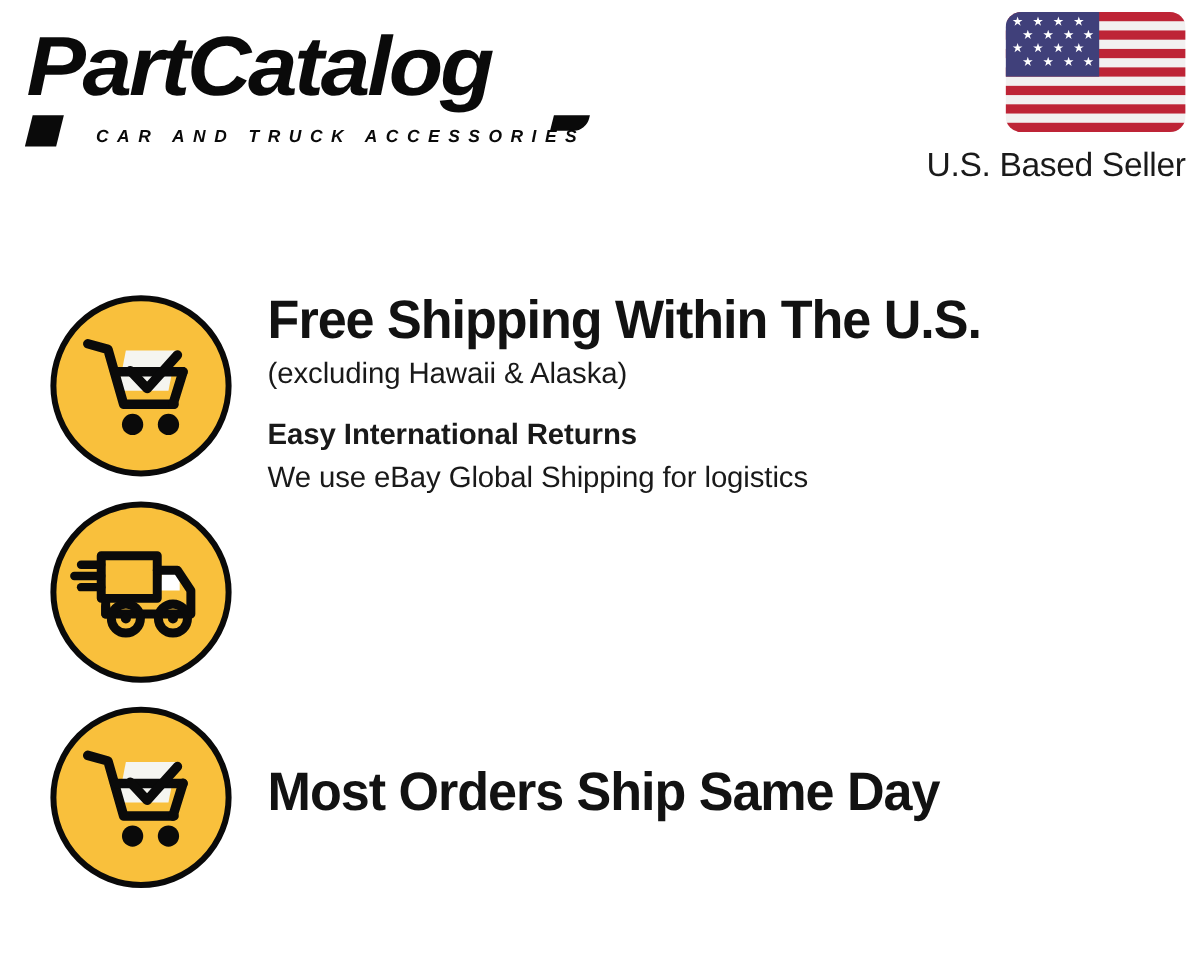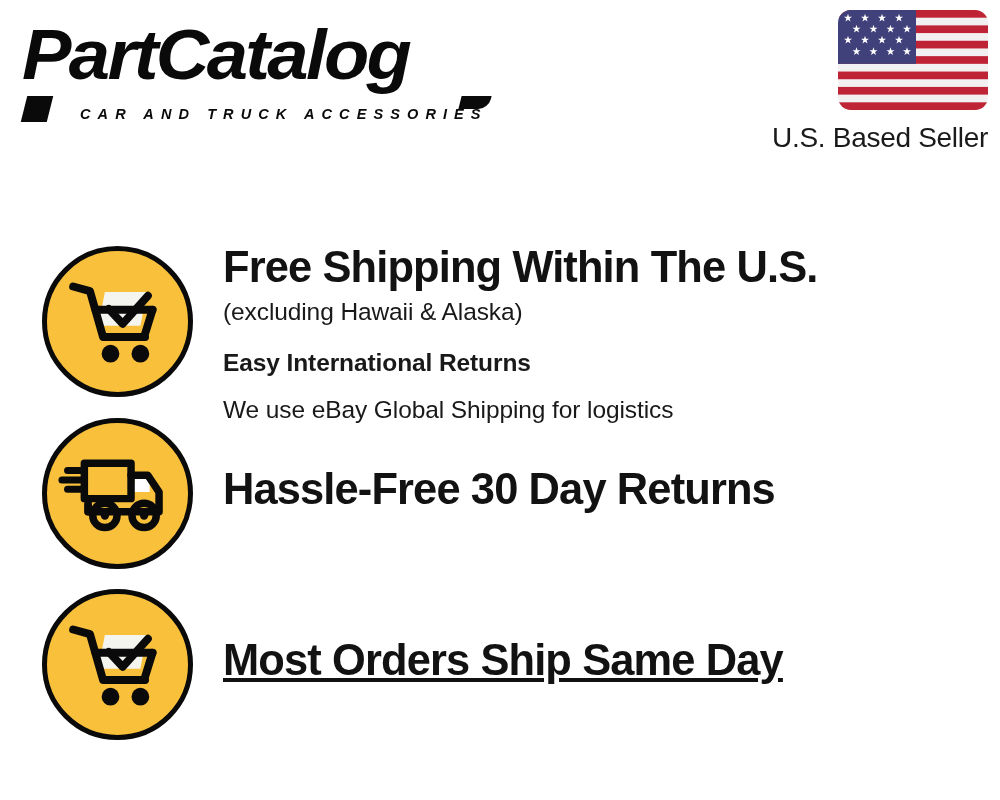--- a/index.html
+++ b/index.html
@@ -147,24 +147,24 @@
     letter-spacing: -0.1px;
     color: #191919;
     white-space: nowrap;
   }
   .feature-sub.strong { font-weight: 700; }
 
   #feature-row-0 .feature-text { top: -4px; }
   #feature-row-0 .feature-title { margin-bottom: 4px; }
   #feature-row-0 .feature-sub-1 { margin-top: 0px; }
   #feature-row-0 .feature-sub-2 { margin-top: 19px; }
-  #feature-row-0 .feature-sub-3 { margin-top: 15px; }
+  #feature-row-0 .feature-sub-3 { margin-top: 4px; }
 
   #feature-row-1 .feature-text { top: 46px; }
-  #feature-row-2 .feature-text { top: 46px; text-decoration: underline; }
+  #feature-row-2 .feature-text { top: 46px; }
 </style>
 </head>
 <body>
 
 <div id="header">
 
   <div id="brand-logo">
     <div id="logo-bar-left"></div>
     <div id="logo-bar-right"></div>
     <div id="brand-wordmark">PartCatalog</div>
@@ -287,23 +287,20 @@
           <path d="M22,51 L40,51"></path>
           <path d="M16,61 L40,61"></path>
           <path d="M22,71 L40,71"></path>
         </g>
         <circle cx="62" cy="99" r="13" fill="none" stroke="#0a0a0a" stroke-width="8"></circle>
         <circle cx="62" cy="99" r="4.5" fill="#0a0a0a"></circle>
         <circle cx="104" cy="99" r="13" fill="none" stroke="#0a0a0a" stroke-width="8"></circle>
         <circle cx="104" cy="99" r="4.5" fill="#0a0a0a"></circle>
       </svg>
     </div>
-    <div class="feature-text">
-      <div class="feature-title">Hassle-Free 30 Day Returns</div>
-    </div>
   </div>
 
   <div class="feature-row" id="feature-row-2">
     <div class="feature-badge">
       <svg class="badge-svg" viewBox="0 0 151 151" xmlns="http://www.w3.org/2000/svg">
         <polygon points="62,44 107,44 100,80 55,80" fill="#F5F5F0"></polygon>
         <g fill="none" stroke="#0a0a0a" stroke-width="8.5" stroke-linecap="round" stroke-linejoin="round">
           <path d="M28,38 L46,43 L60,92 L105,92"></path>
           <path d="M52,63 L113,63"></path>
           <path d="M113,63 L104,92"></path>

